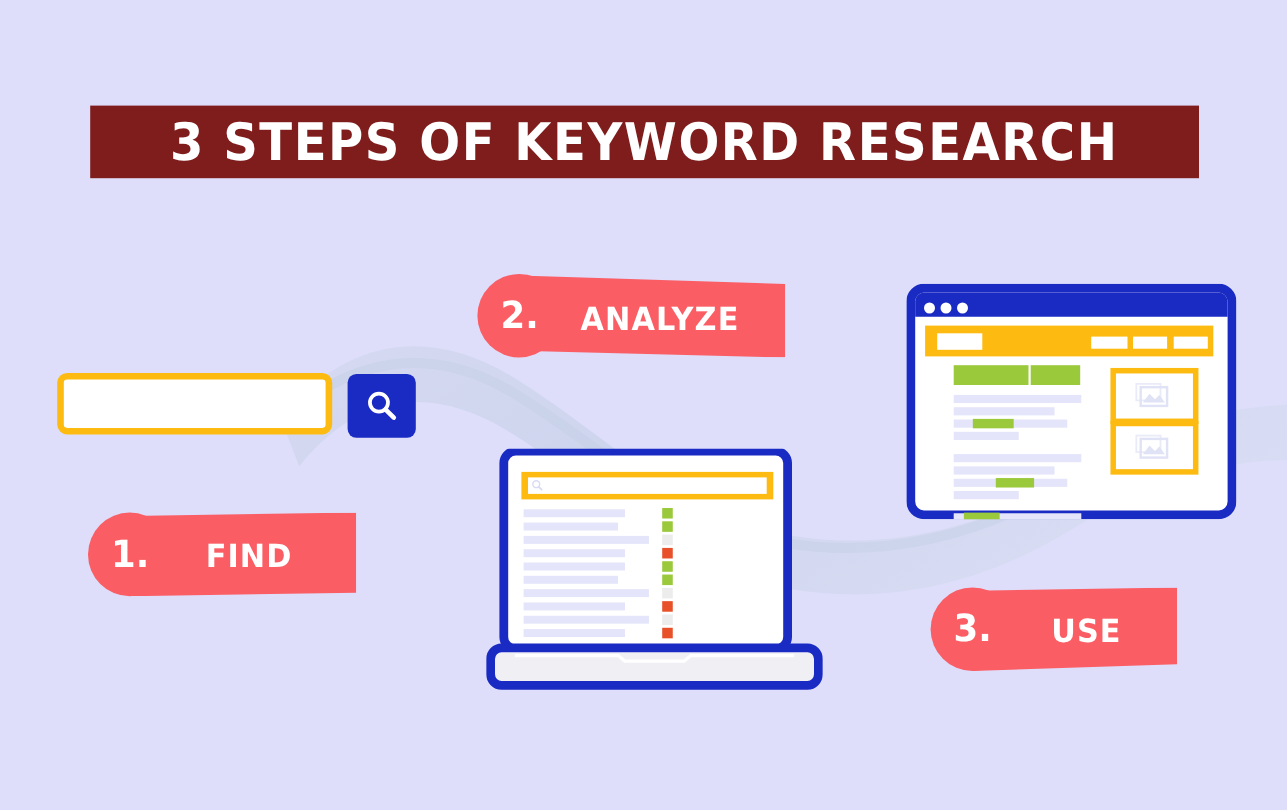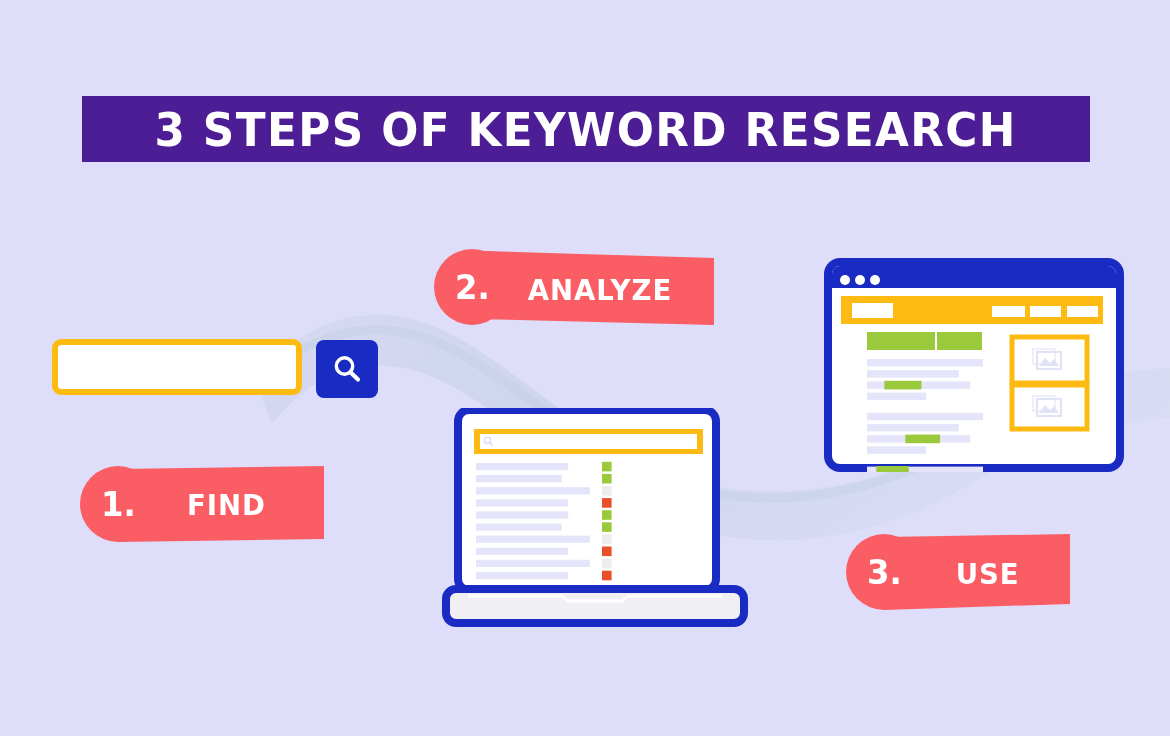--- a/index.html
+++ b/index.html
@@ -23,21 +23,21 @@
     pointer-events: none;
   }
 
   
   #title-banner {
     position: absolute;
     left: 82px;
     top: 96px;
     width: 1008px;
     height: 66px;
-    background: #4c1d95;
+    background: #7f1d1d;
     display: flex;
     align-items: center;
     justify-content: center;
   }
   #title-text {
     color: #FFFFFF;
     font-family: "DejaVu Sans", sans-serif;
     font-weight: bold;
     font-size: 47px;
     letter-spacing: 1.5px;

